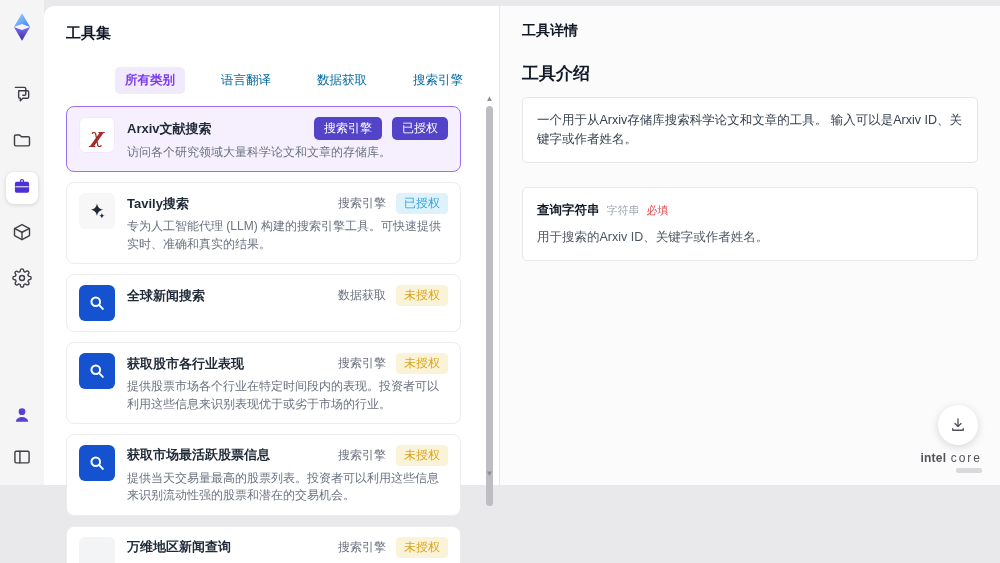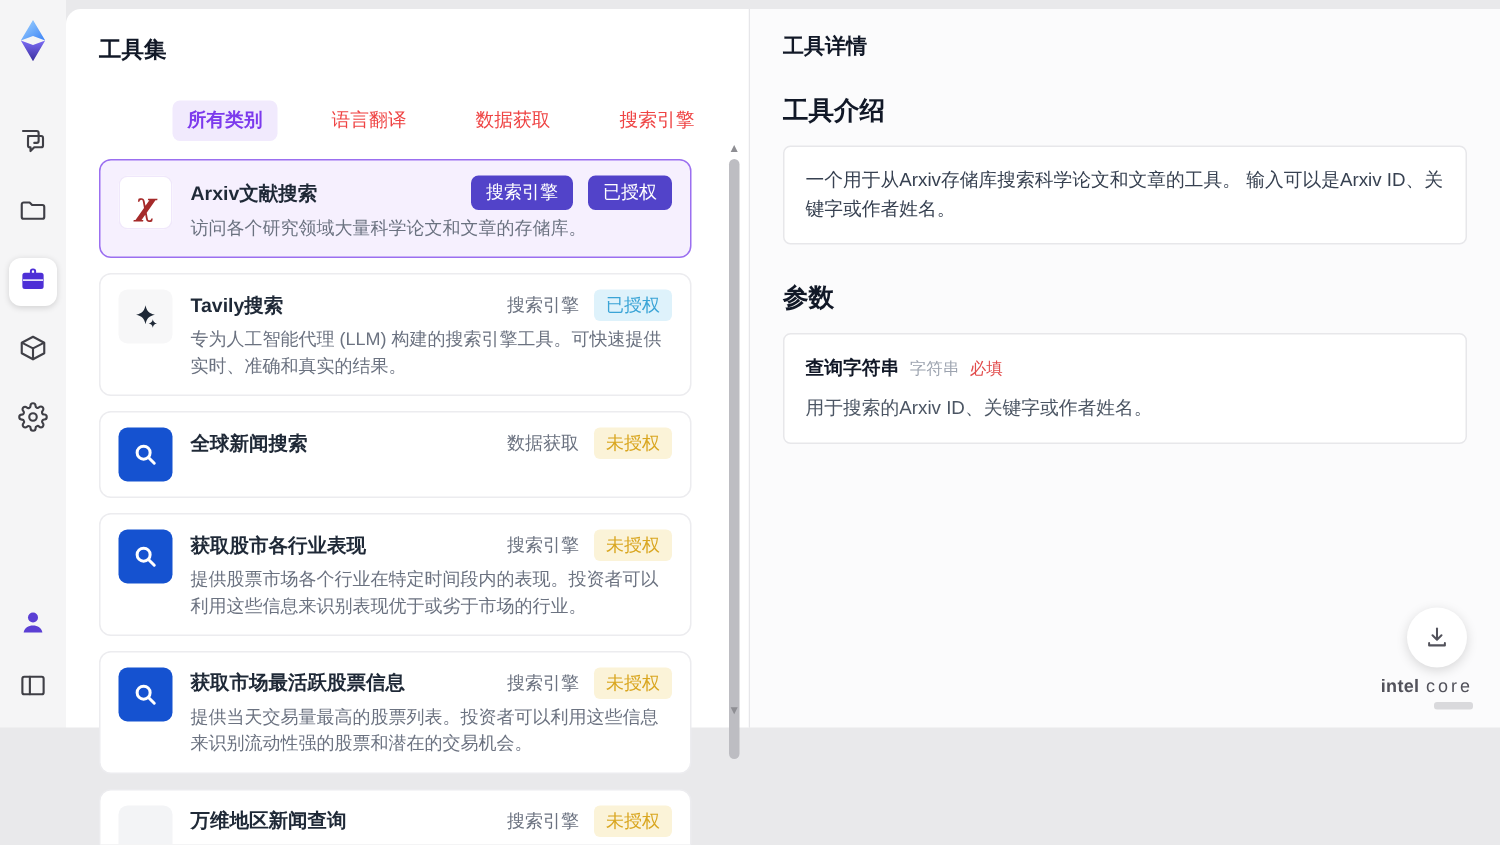--- a/index.html
+++ b/index.html
@@ -15,21 +15,21 @@
   .nav-btn svg { width:20px; height:20px; }
   .nav-btn.active { background:#ffffff; box-shadow:0 1px 4px rgba(0,0,0,.14); color:#4d2fd6; }
   .sidebar-spacer { flex:1; }
   .bottom-icons { display:flex; flex-direction:column; gap:10px; align-items:center; }
 
   
   .content { flex:1; display:flex; padding-top:6px; }
   .left-panel { width:456px; flex:none; background:#ffffff; border-top-left-radius:10px; border-right:1px solid #e6e6e9; position:relative; padding:18px 26px 0 22px; }
   .panel-title { font-size:15px; font-weight:bold; color:#111827; }
   .tabs { display:flex; align-items:center; gap:26px; margin-top:24px;justify-content:flex-end; }
-  .tab { font-size:12.5px; color:#ef4444; cursor:pointer; padding:5px 10px; border-radius:5px; white-space:nowrap; }
+  .tab { font-size:12.5px; color:#0369a1; cursor:pointer; padding:5px 10px; border-radius:5px; white-space:nowrap; }
   .tab.active { background:#f1eafd; color:#7c3aed; font-weight:bold; }
   .tool-list { margin-top:12px; display:flex; flex-direction:column; gap:10px; padding-right:12px; }
   .tool-card { display:flex; gap:12px; background:#fff; border:1px solid #ececef; border-radius:8px; padding:10px 12px; cursor:pointer; }
   .tool-card.selected { background:#f6f0fe; border:1.5px solid #9b6ff0; }
   .tool-icon { width:36px; height:36px; flex:none; border-radius:6px; display:flex; align-items:center; justify-content:center; overflow:hidden; }
   .icon-arxiv { background:#ffffff; box-shadow:0 0 0 1px #f0e8fb inset; font-family:"DejaVu Serif",serif; font-style:italic; font-weight:bold; font-size:21px; color:#a52a2a; }
   .icon-tavily { background:#f7f7f8; }
   .icon-bluesearch { background:#1552d0; }
   .icon-newspaper { background:#f3f4f6; }
   .card-main { flex:1; min-width:0; }
@@ -250,21 +250,20 @@
         <div class="scroll-arrow">▲</div>
         <div class="scroll-thumb"></div>
         <div class="scroll-arrow down">▼</div>
       </div>
     </main>
 
     <section class="right-panel">
       <h2 class="details-title">工具详情</h2>
       <h3 class="section-heading">工具介绍</h3>
       <div class="info-box">一个用于从Arxiv存储库搜索科学论文和文章的工具。 输入可以是Arxiv ID、关键字或作者姓名。</div>
-      <h3 class="section-heading">参数</h3>
       <div id="params">
           <div class="param-box">
     <div class="param-head">
       <span class="param-name">查询字符串</span>
       <span class="param-type">字符串</span>
       <span class="param-required">必填</span>
     </div>
     <div class="param-desc">用于搜索的Arxiv ID、关键字或作者姓名。</div>
   </div>
         </div>

